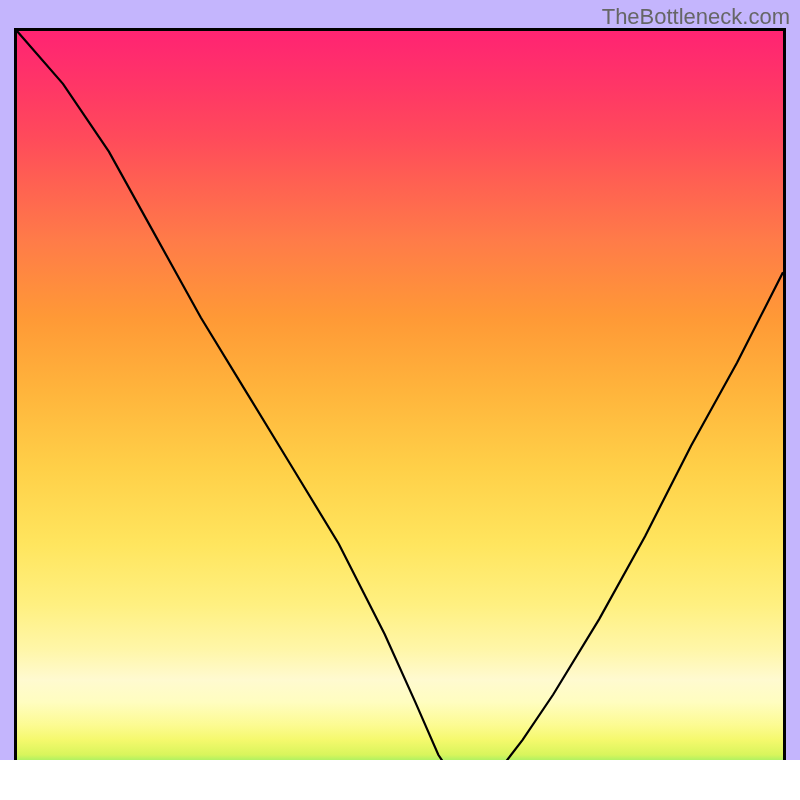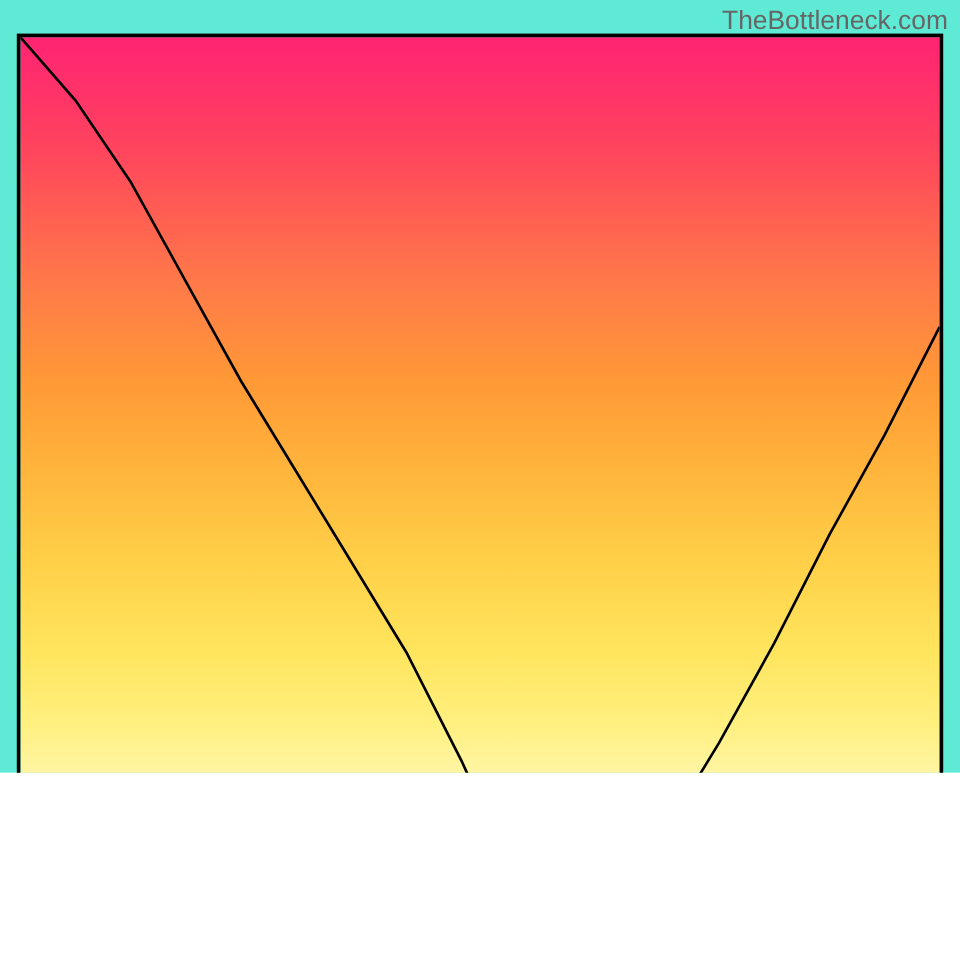--- a/index.html
+++ b/index.html
@@ -3,23 +3,23 @@
 <meta charset="utf-8">
 <style>
   body {
     margin: 0;
     padding: 0;
     background: #ffffff;
     font-family: Arial, Helvetica, sans-serif;
   }
   .container {
     width: 800px;
-    height: 644px;
+    height: 760px;
     position: relative;
-    background: #5eead4;
+    background: #c4b5fd;
   }
   .watermark {
     position: absolute;
     top: 4px;
     right: 10px;
     color: #666666;
     font-size: 22px;
     font-weight: 500;
   }
   .chart {

